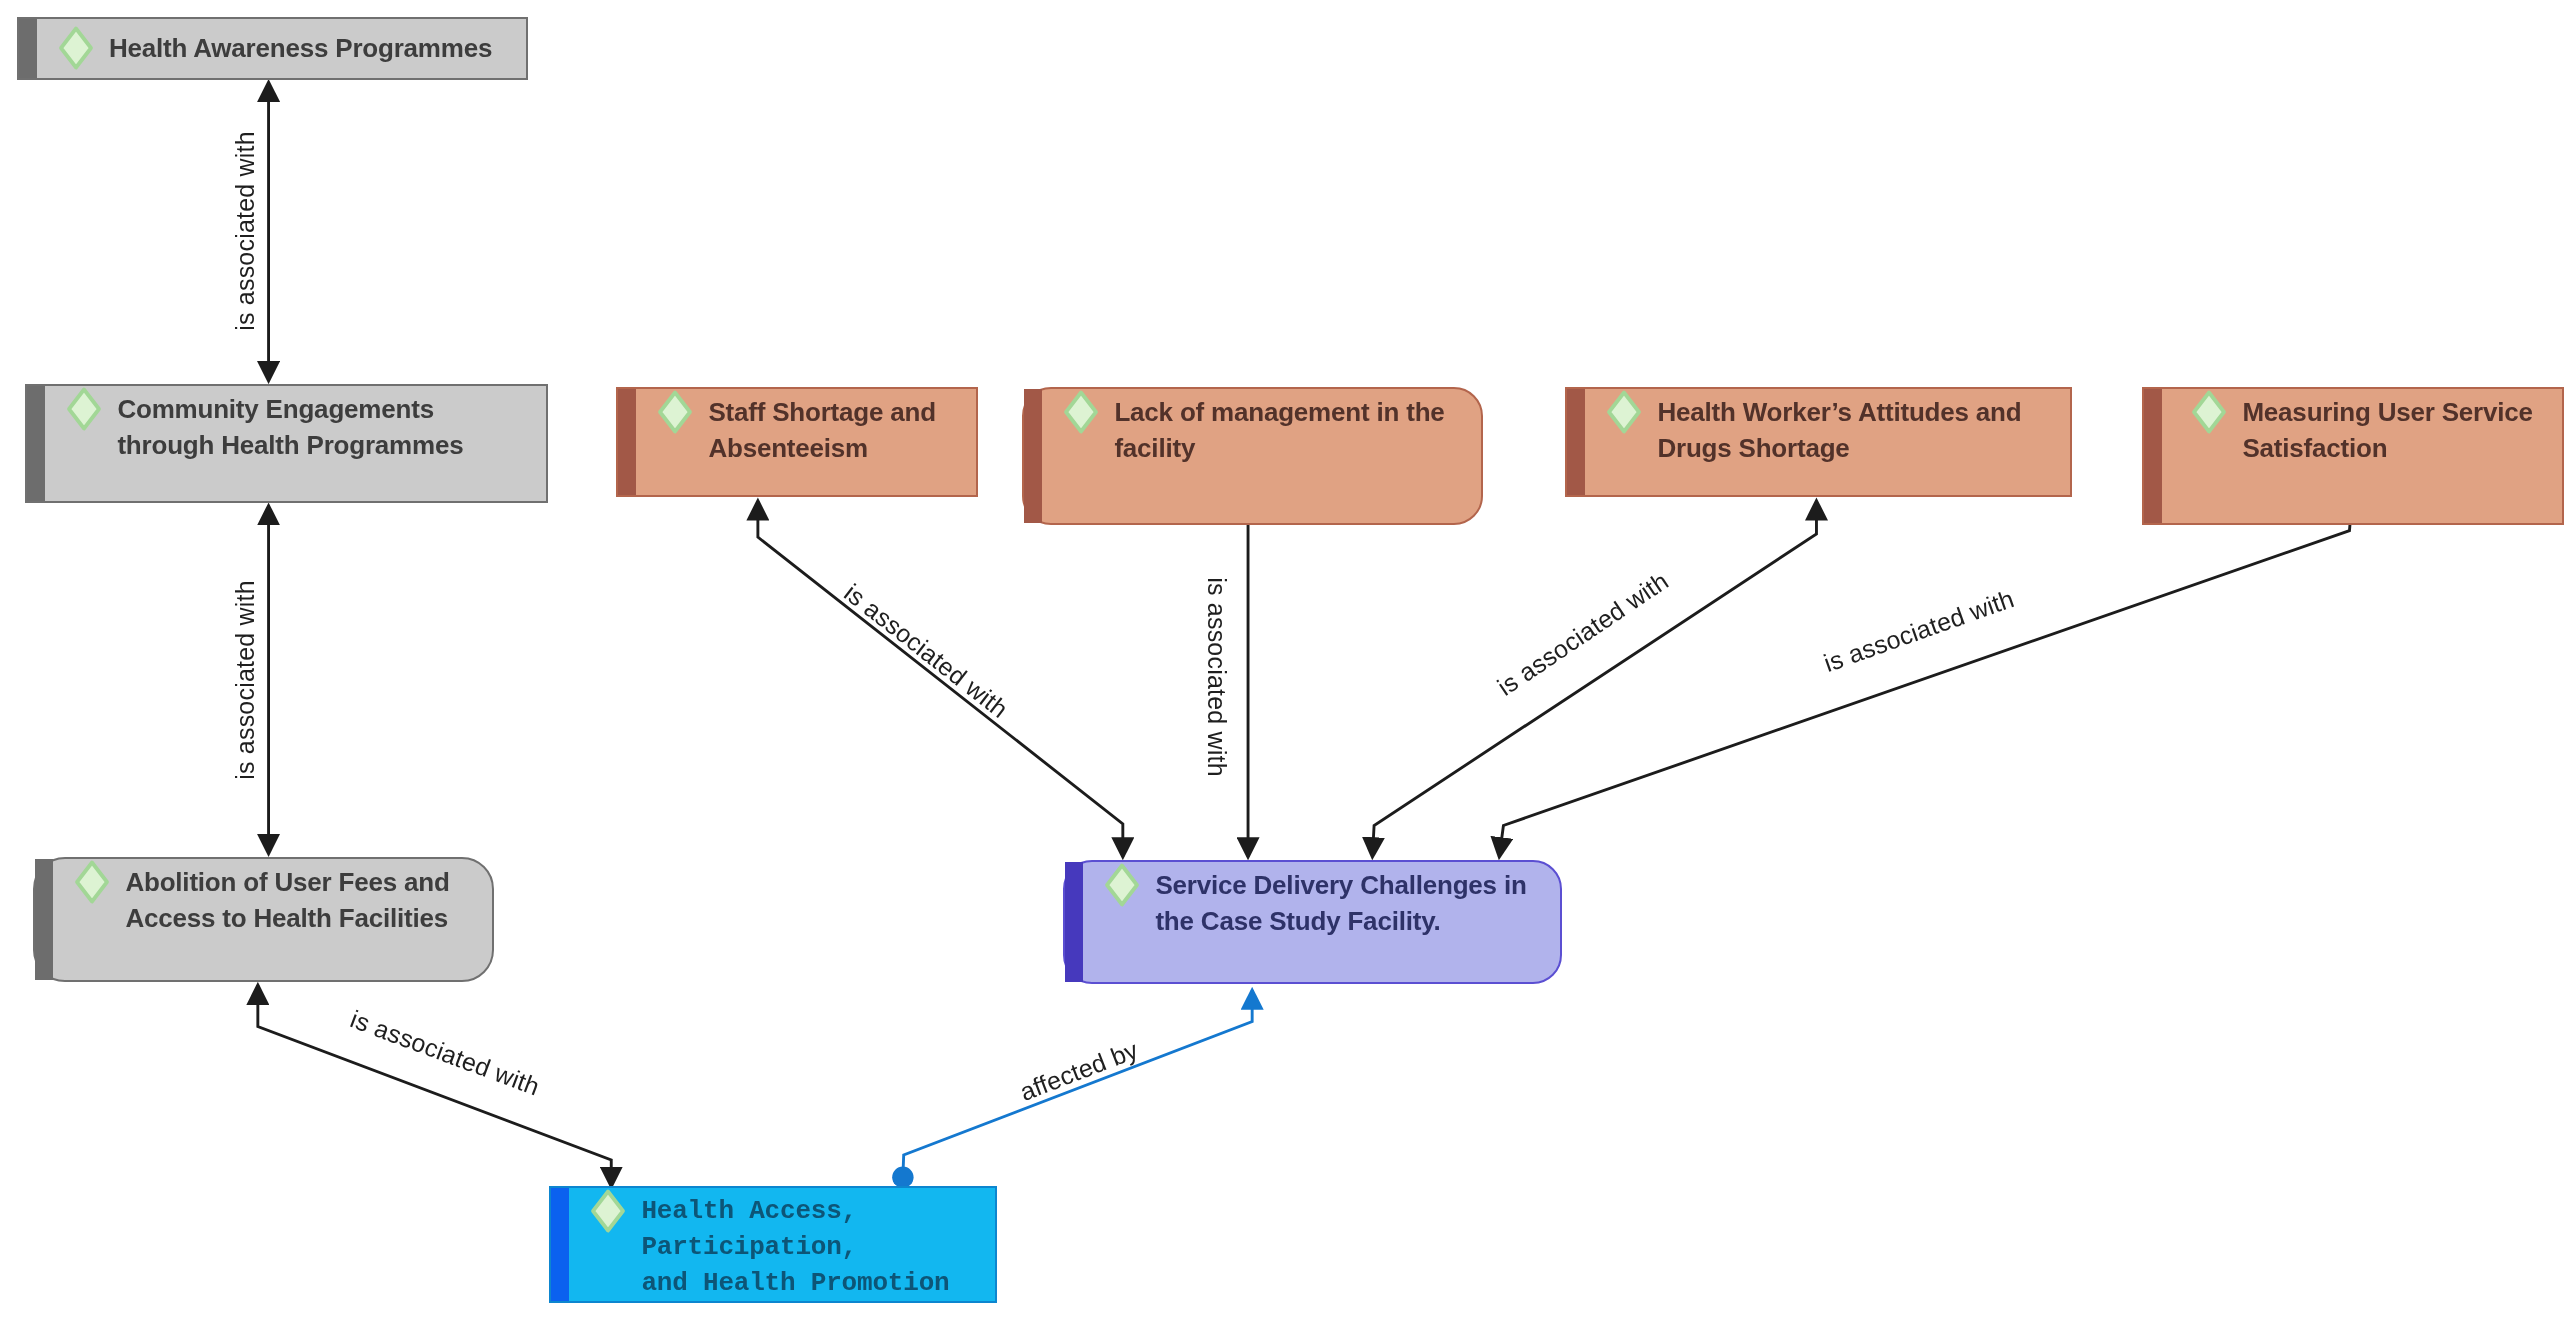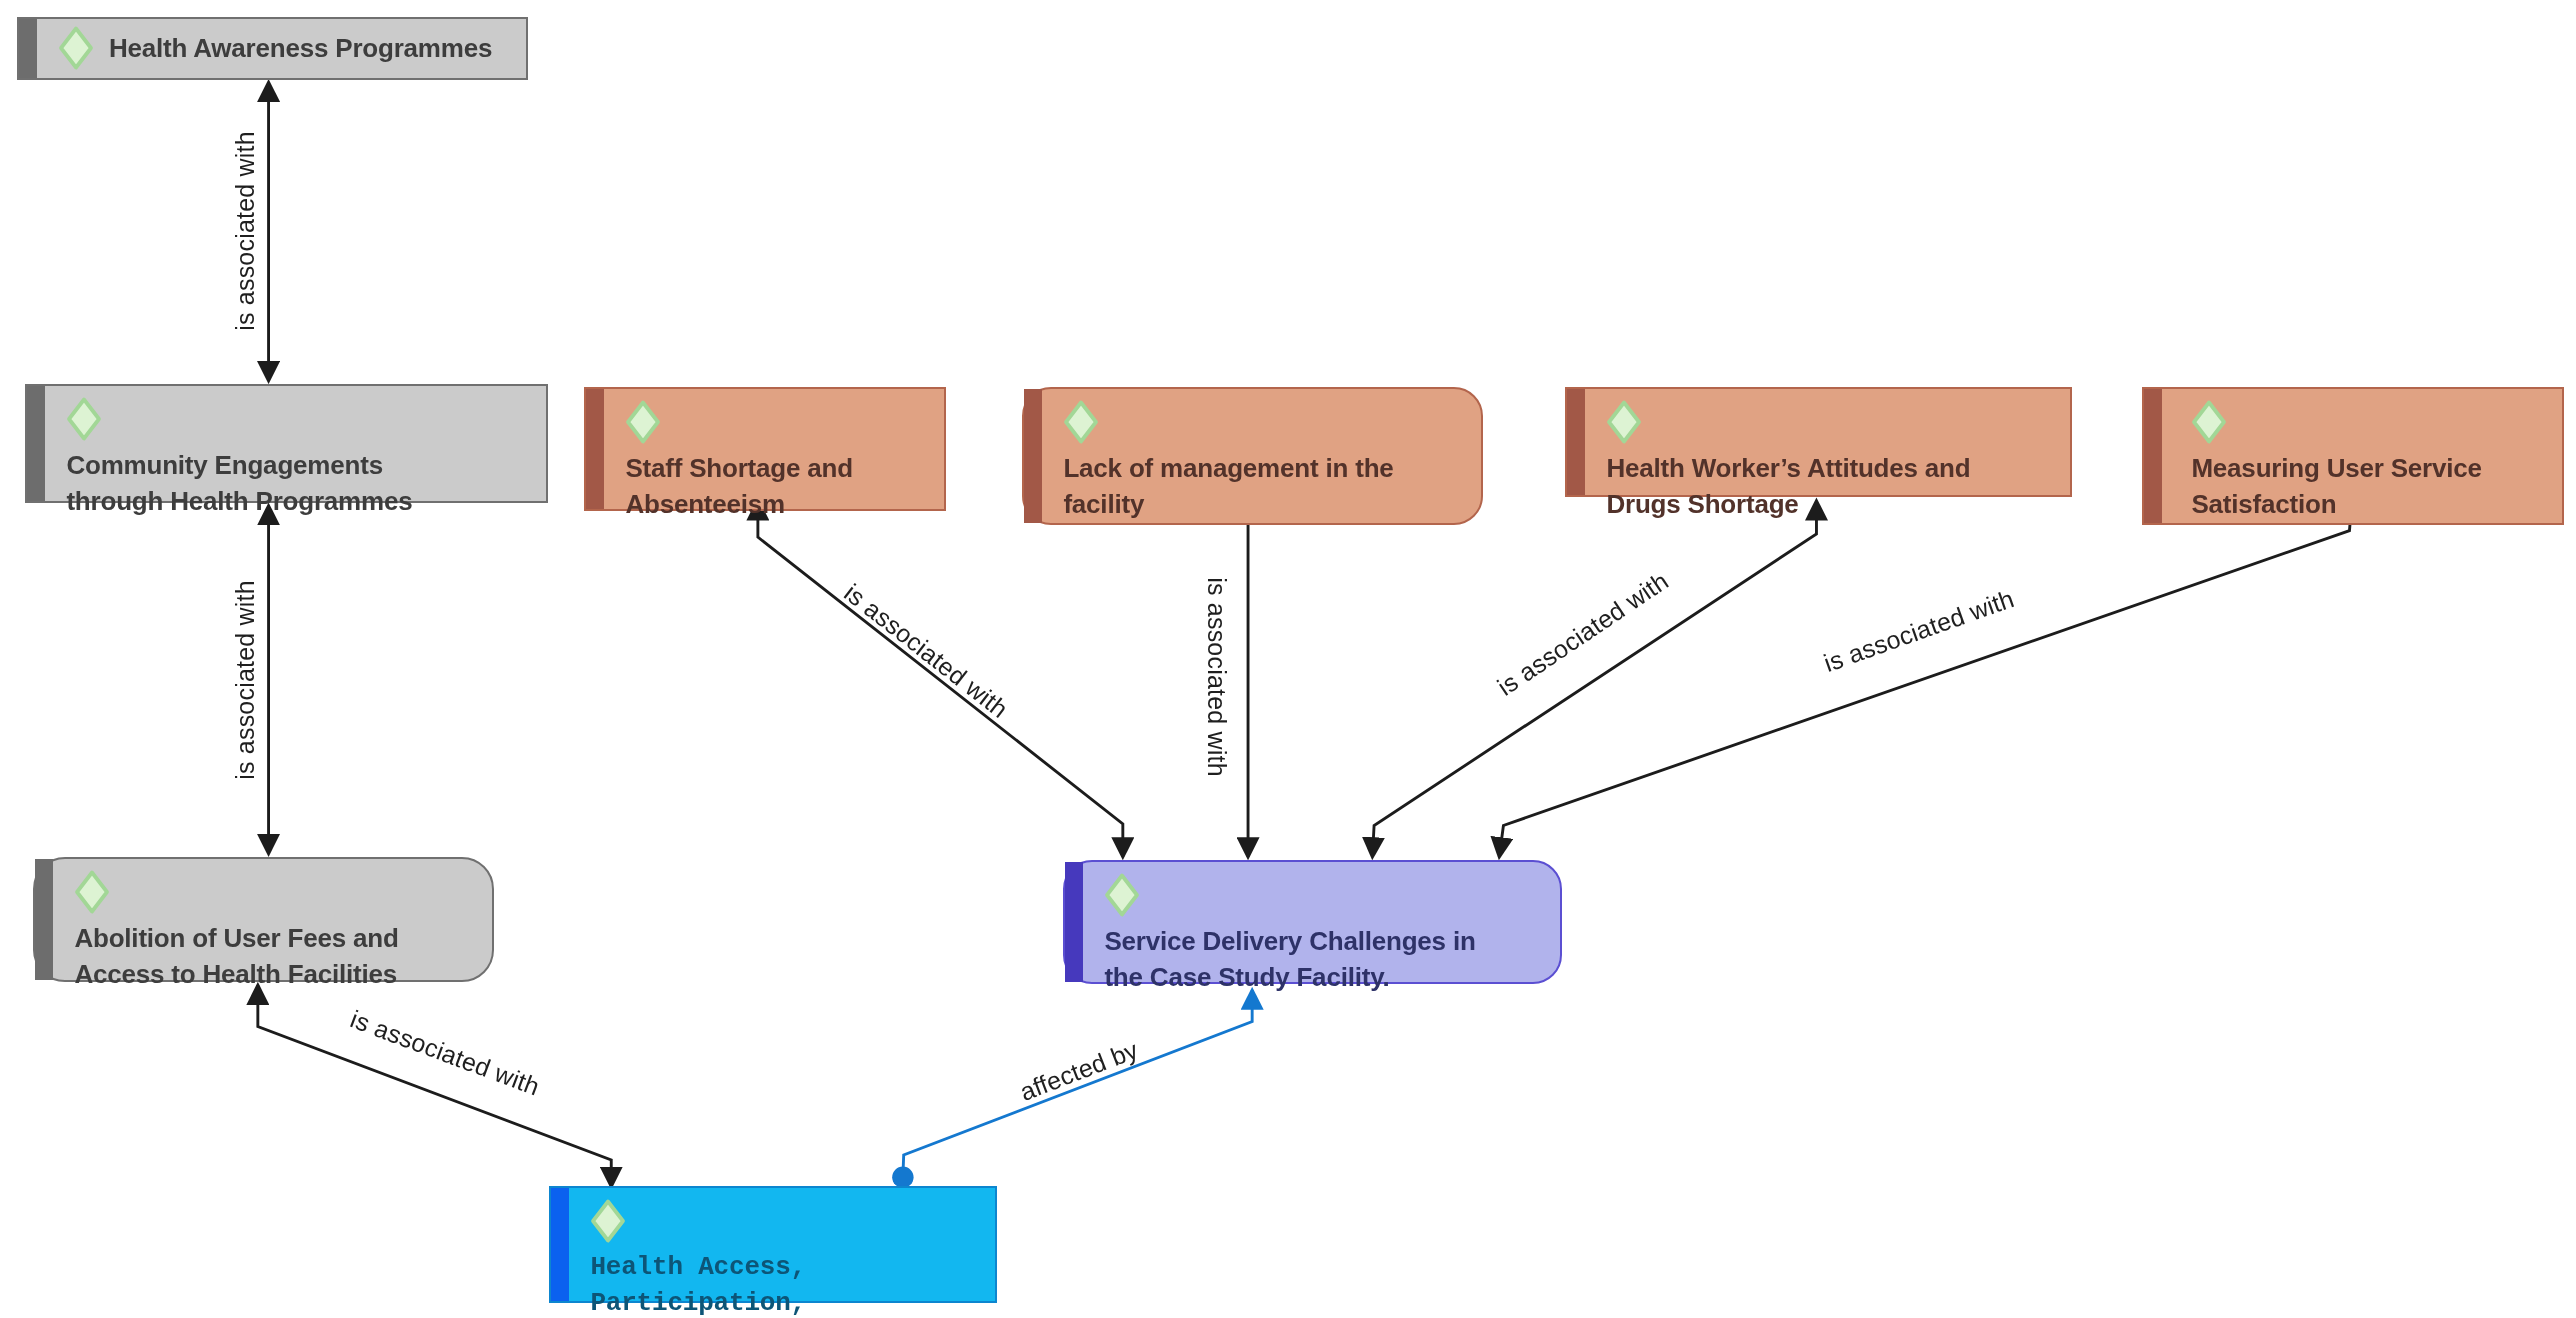--- a/index.html
+++ b/index.html
@@ -20,21 +20,21 @@
     white-space:nowrap;letter-spacing:0.2px;
   }
 
   
   .node{
     position:absolute;display:flex;box-sizing:border-box;border:2.5px solid;
   }
   .node .strip{flex:0 0 18px;align-self:stretch;}
   .node .content{display:flex;flex:1;padding:0 8.2px 0 21.4px;column-gap:15px;min-width:0;}
   .node.single .content{align-items:center;}
-  .node.multi .content{align-items:flex-start;padding-top:10px;flex-direction:column;}
+  .node.multi .content{align-items:flex-start;}
   .node.multi .node-label{margin-top:5px;}
   .diamond-icon{flex:0 0 auto;line-height:0;}
   .node-label{
     white-space:pre-line;font-size:26px;font-weight:600;line-height:36px;
     letter-spacing:-0.2px;
   }
   .diamond-shape{fill:var(--diamond-fill,#ddf3d3);stroke:var(--diamond-stroke,#a2d796);stroke-width:2.5;stroke-linejoin:round;}
 
   .node.gray{background:var(--gray-fill,#cbcbcb);border-color:var(--gray-border,#707070);color:var(--gray-text,#3d3d3d);}
   .node.gray .strip{background:var(--gray-strip,#6d6d6d);}
@@ -99,21 +99,21 @@
       <span class="diamond-icon">
         <svg width="36" height="46" viewBox="0 0 24 30">
             <path class="diamond-shape" d="M12 2 L22 15 L12 28 L2 15 Z"></path>
           </svg>
       </span>
       <div class="node-label">Community Engagements
 through Health Programmes</div>
     </div>
   </div>
 
-  <div class="node tan multi" style="left:584px;top:387px;width:362px;height:124px;">
+  <div class="node tan multi" style="left:616px;top:387px;width:362px;height:110px;">
     <div class="strip"></div>
     <div class="content">
       <span class="diamond-icon">
         <svg width="36" height="46" viewBox="0 0 24 30">
             <path class="diamond-shape" d="M12 2 L22 15 L12 28 L2 15 Z"></path>
           </svg>
       </span>
       <div class="node-label">Staff Shortage and
 Absenteeism</div>
     </div>

